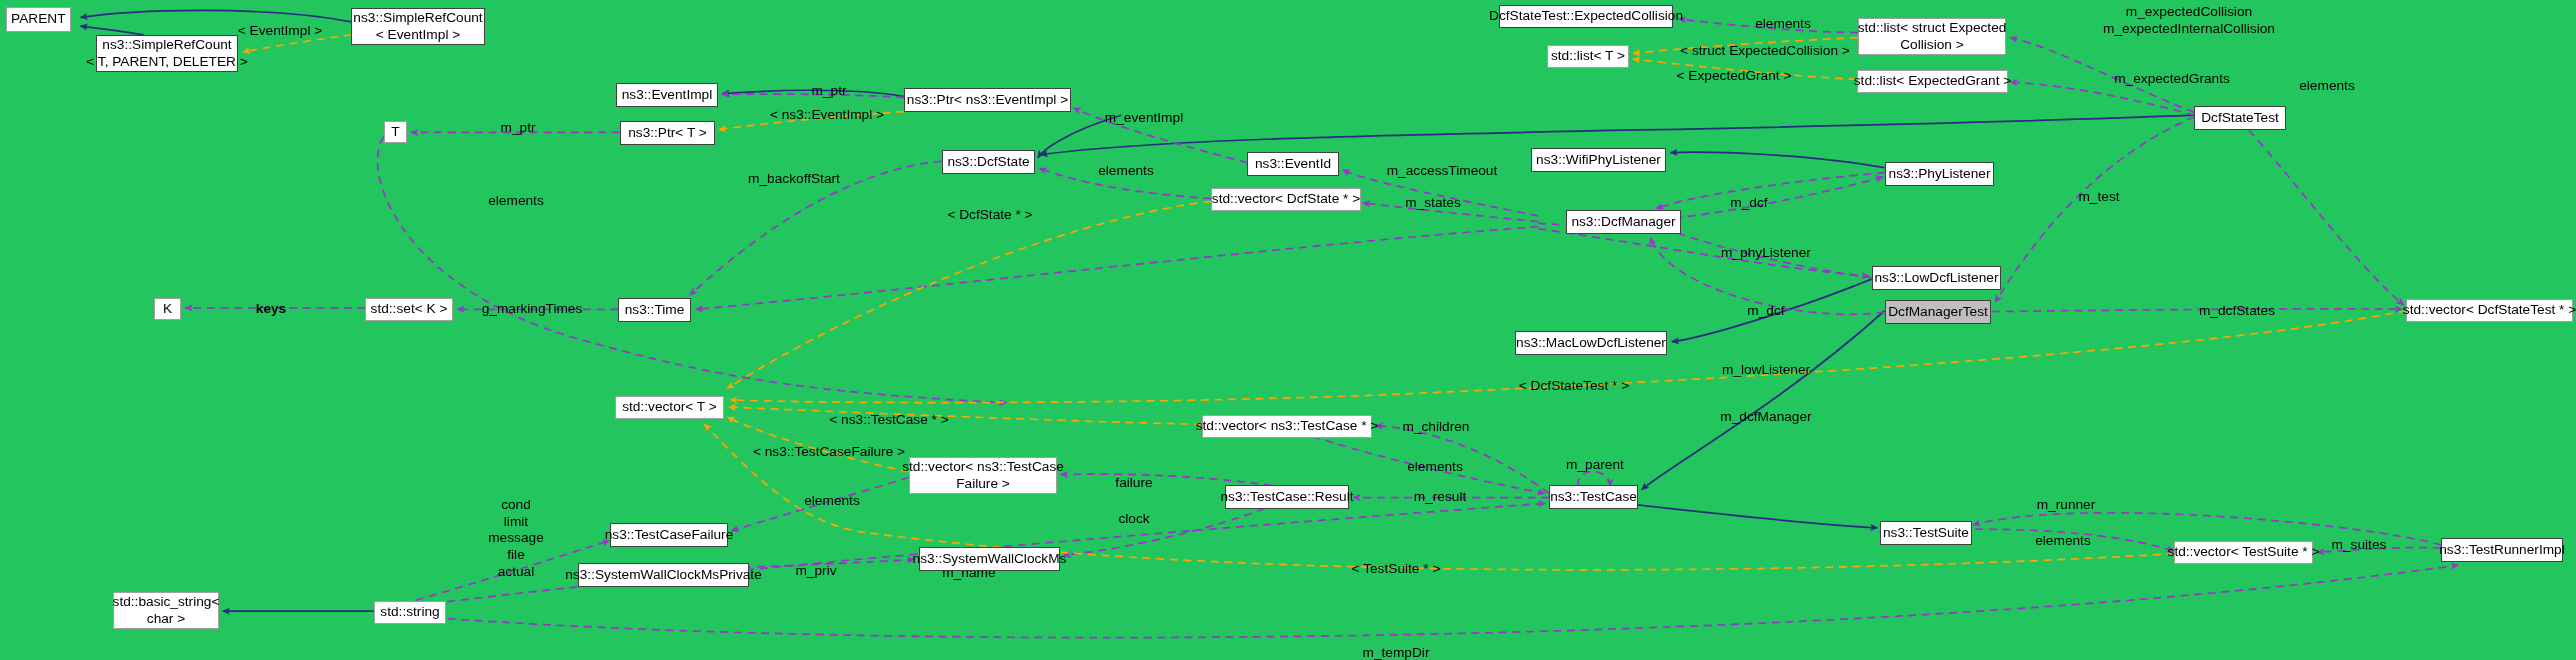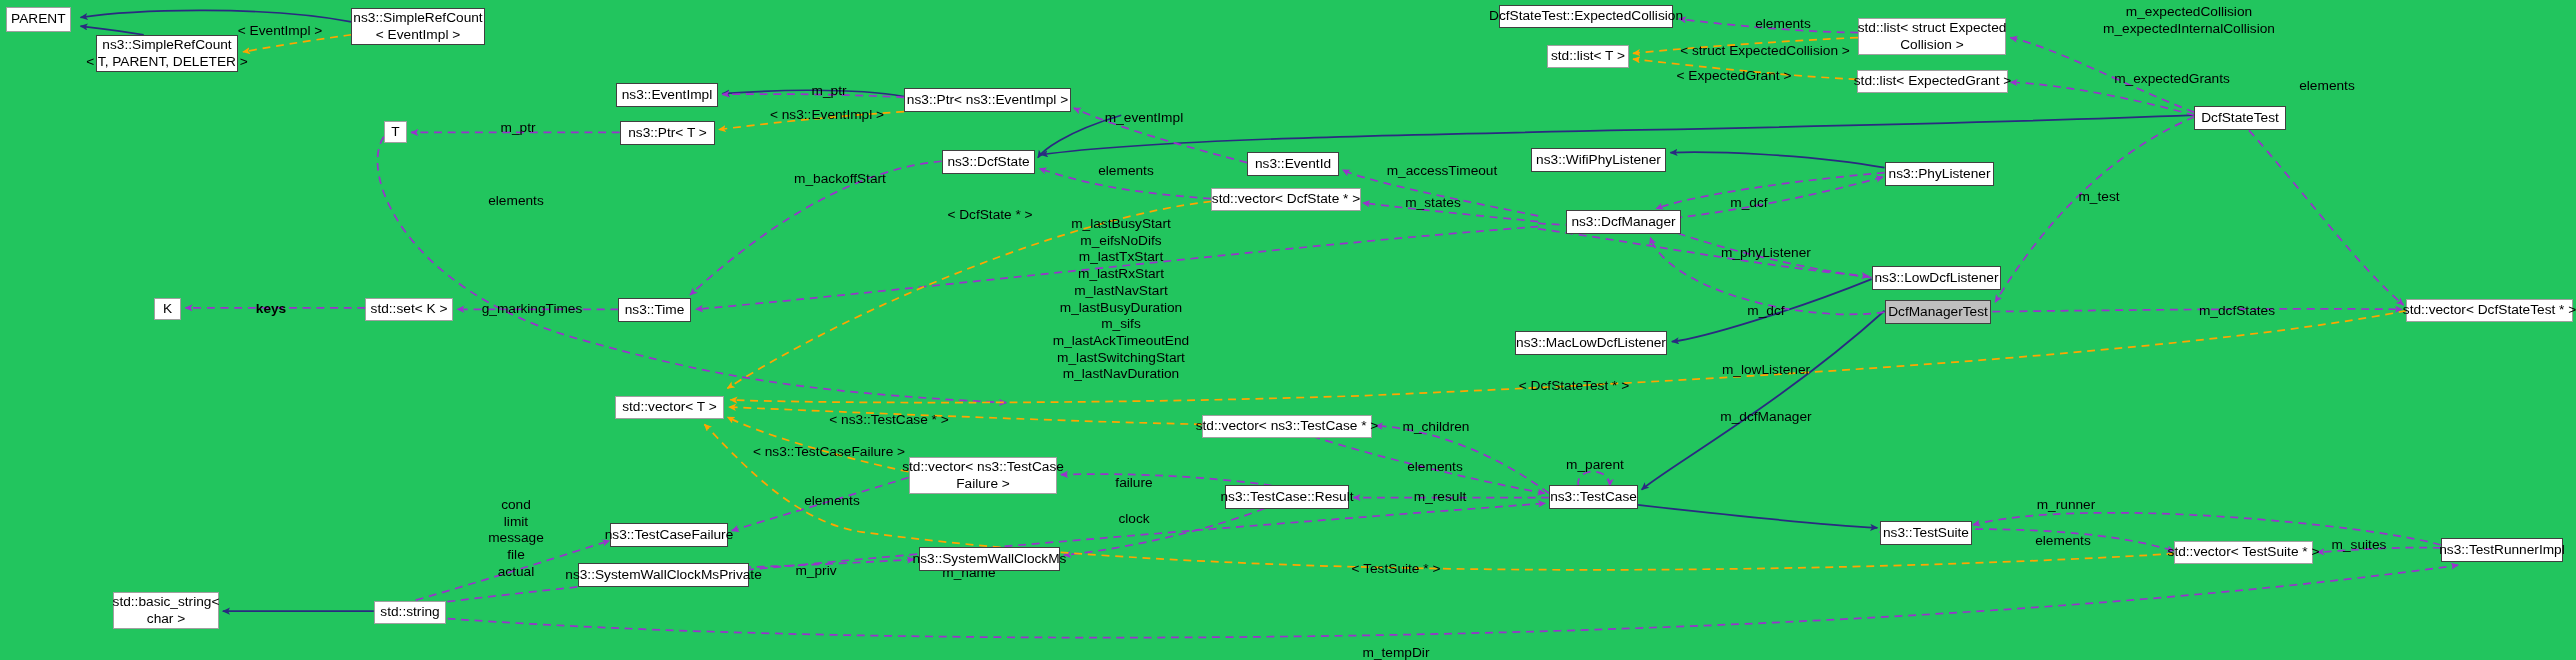--- a/index.html
+++ b/index.html
@@ -187,36 +187,26 @@
     <div class="node plain" style="left: 2174px; top: 541px; width: 139px; height: 23px;">std::vector&lt; TestSuite * &gt;</div>
     <div class="node strong" style="left: 2441px; top: 538px; width: 122px; height: 24.4px;">ns3::TestRunnerImpl</div>
     <div class="node plain" style="left: 113px; top: 592px; width: 106px; height: 37px;">std::basic_string&lt;
 char &gt;</div>
     <div class="node plain" style="left: 374px; top: 601px; width: 72px; height: 23px;">std::string</div>
     <div class="edge-label" style="left: 280px; top: 21.6px; width: 108px;">&lt; EventImpl &gt;</div>
     <div class="edge-label" style="left: 829px; top: 82px; width: 58px;">m_ptr</div>
     <div class="edge-label" style="left: 827px; top: 106px; width: 137px;">&lt; ns3::EventImpl &gt;</div>
     <div class="edge-label" style="left: 518px; top: 119px; width: 58px;">m_ptr</div>
     <div class="edge-label" style="left: 1144px; top: 109px; width: 101px;">m_eventImpl</div>
-    <div class="edge-label" style="left: 840px; top: 170px; width: 115px;">m_backoffStart</div>
+    <div class="edge-label" style="left: 794px; top: 170px; width: 115px;">m_backoffStart</div>
     <div class="edge-label" style="left: 1126px; top: 162px; width: 79px;">elements</div>
     <div class="edge-label" style="left: 1442px; top: 162px; width: 129px;">m_accessTimeout</div>
     <div class="edge-label" style="left: 1433px; top: 194px; width: 79px;">m_states</div>
     <div class="edge-label" style="left: 516px; top: 192px; width: 79px;">elements</div>
     <div class="edge-label" style="left: 990px; top: 206px; width: 108px;">&lt; DcfState * &gt;</div>
-    <div class="edge-label multi" style="left: 1121px; top: 216px; width: 165px;">m_lastBusyStart
-m_eifsNoDifs
-m_lastTxStart
-m_lastRxStart
-m_lastNavStart
-m_lastBusyDuration
-m_sifs
-m_lastAckTimeoutEnd
-m_lastSwitchingStart
-m_lastNavDuration</div>
     <div class="edge-label" style="left: 1749px; top: 194px; width: 65px;">m_dcf</div>
     <div class="edge-label" style="left: 1766px; top: 244px; width: 115px;">m_phyListener</div>
     <div class="edge-label" style="left: 1766px; top: 302px; width: 65px;">m_dcf</div>
     <div class="edge-label" style="left: 1766px; top: 361px; width: 115px;">m_lowListener</div>
     <div class="edge-label" style="left: 1766px; top: 408px; width: 122px;">m_dcfManager</div>
     <div class="edge-label" style="left: 2099px; top: 188px; width: 72px;">m_test</div>
     <div class="edge-label" style="left: 2237px; top: 302px; width: 101px;">m_dcfStates</div>
     <div class="edge-label" style="left: 532px; top: 300px; width: 129px;">g_markingTimes</div>
     <div class="edge-label" style="left: 271px; top: 300px; width: 58px; font-weight: bold;">keys</div>
     <div class="edge-label" style="left: 1783px; top: 15px; width: 79px;">elements</div>

